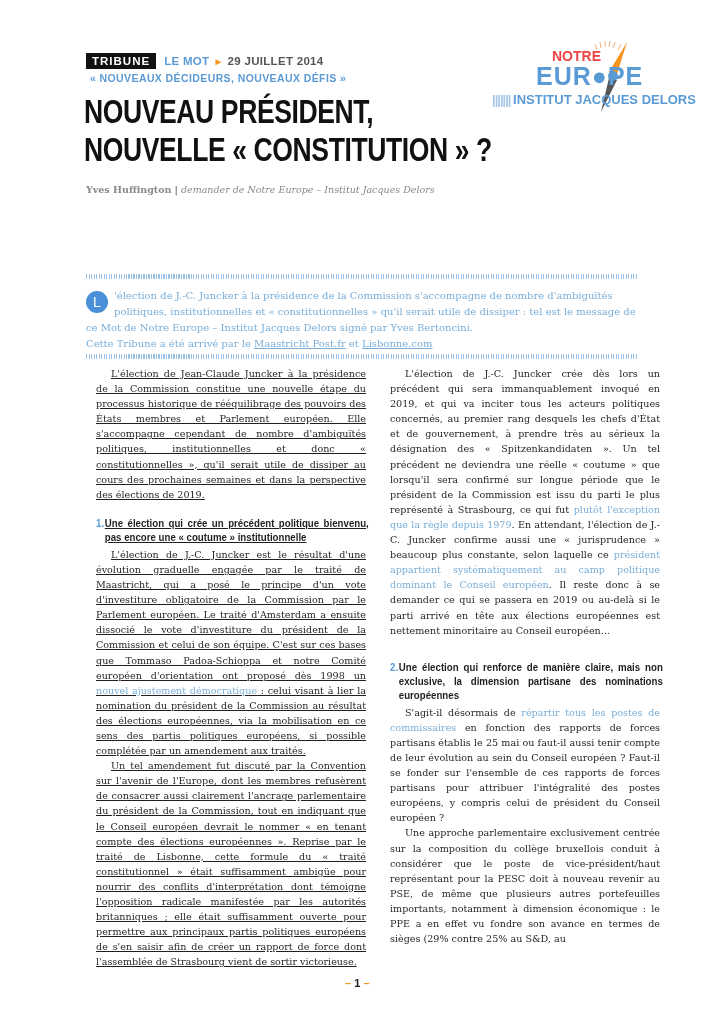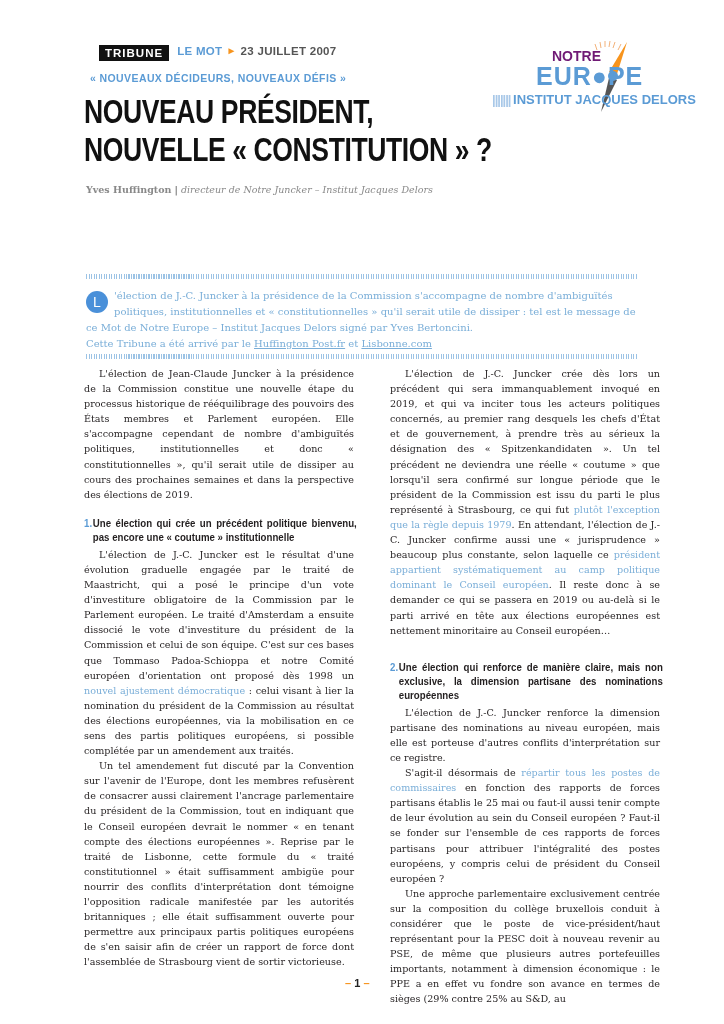--- a/index.html
+++ b/index.html
@@ -1,77 +1,77 @@
 <!DOCTYPE html>
 <html><head>
 <meta charset="utf-8">
 <style>
   html, body { margin: 0; padding: 0; background: #ffffff; }
   body { width: 724px; height: 1024px; position: relative; overflow: hidden; font-family: "DejaVu Serif", serif; color: #231f20; }
 
-  .header-line { position: absolute; left: 86px; top: 45px; display: flex; font-family: "Liberation Sans", sans-serif; font-weight: bold; font-size: 11.5px; letter-spacing: 0.3px; margin-left: 13px; }
+  .header-line { position: absolute; left: 86px; top: 53px; display: flex; align-items: center; font-family: "Liberation Sans", sans-serif; font-weight: bold; font-size: 11.5px; letter-spacing: 0.3px; }
   .badge { background: #111; color: #fff; padding: 2px 6px; margin-right: 8px; letter-spacing: 1px; }
   .le-mot { color: #5b9bd5; }
   .arrow { color: #f7941d; margin: 0 4px; font-size: 10px; }
   .date { color: #555; }
 
   .kicker { position: absolute; left: 90px; top: 72px; font-family: "Liberation Sans", sans-serif; font-weight: bold; font-size: 10.5px; color: #5b9bd5; letter-spacing: 0.4px; }
 
   .title { position: absolute; left: 84px; top: 92px; font-family: "Liberation Sans", sans-serif; font-weight: bold; font-size: 34px; line-height: 38px; color: #111; transform: scaleX(0.78); transform-origin: left top; letter-spacing: -0.5px; white-space: nowrap; }
 
   .byline { position: absolute; left: 86px; top: 184px; font-size: 9.5px; color: #888; }
   .byline .name { font-weight: bold; }
   .byline .role { font-style: italic; }
   .byline .sep { font-weight: bold; color: #777; margin: 0 3px; }
 
   .logo { position: absolute; left: 492px; top: 38px; width: 200px; height: 76px; }
-  .logo .notre { position: absolute; left: 60px; top: 10px; font-family: "Liberation Sans", sans-serif; font-weight: bold; font-size: 14px; color: #701a75; }
+  .logo .notre { position: absolute; left: 60px; top: 10px; font-family: "Liberation Sans", sans-serif; font-weight: bold; font-size: 14px; color: #ef4444; }
   .logo .europe { position: absolute; left: 44px; top: 24px; font-family: "Liberation Sans", sans-serif; font-weight: bold; font-size: 25px; color: #5b9bd5; letter-spacing: 1px; }
   .logo .institut { position: absolute; left: 0; top: 54px; font-family: "Liberation Sans", sans-serif; font-weight: bold; font-size: 13px; color: #5b9bd5; white-space: nowrap; }
   .logo .bars { color: #a8c8e8; letter-spacing: -1px; }
   .logo svg { position: absolute; left: 95px; top: 0; }
 
   .dotline { position: absolute; left: 86px; width: 552px; height: 5px; background: repeating-linear-gradient(90deg, #9cc3e5 0 1px, transparent 1px 2.5px); }
   .dotline.top { top: 274px; }
   .dotline.bottom { top: 354px; }
 
   .abstract { position: absolute; left: 86px; top: 288px; width: 552px; font-size: 10px; line-height: 16px; color: #7aaed8; }
   .dropcap { float: left; width: 22px; height: 22px; border-radius: 50%; background: #4a90d9; color: #fff; font-family: "Liberation Sans", sans-serif; font-size: 14px; text-align: center; line-height: 22px; margin: 3px 6px 0 0; }
   .abstract a { color: #7aaed8; text-decoration: underline; }
 
   .col { position: absolute; top: 366px; width: 270px; font-size: 9.6px; line-height: 15.1px; text-align: justify; }
-  .col.left { left: 84px; }
+  .col.left { left: 96px; text-decoration: underline; }
   .col.right { left: 390px; }
   .col p { margin: 0; text-indent: 15px; }
   .col .link { color: #7aaed8; }
   .h2 { font-family: "Liberation Sans", sans-serif; font-weight: bold; font-size: 11px; line-height: 14px; margin: 14px 0 3px 0; text-indent: 0; padding-left: 10px; position: relative; transform: scaleX(0.88); transform-origin: left; width: 300px; }
   .h2 .num { color: #5b9bd5; position: absolute; left: 0; }
 
   .pagenum { position: absolute; left: 345px; top: 977px; font-family: "Liberation Sans", sans-serif; font-weight: bold; font-size: 11px; color: #222; }
   .pagenum .d { color: #f7941d; }
 </style>
 </head>
 <body>
 
 <div class="header-line">
   <span class="badge">TRIBUNE</span>
   <span class="le-mot">LE MOT</span>
   <span class="arrow">►</span>
-  <span class="date">23 JUILLET 2007</span>
+  <span class="date">29 JUILLET 2014</span>
 </div>
 
 <div class="kicker">« NOUVEAUX DÉCIDEURS, NOUVEAUX DÉFIS »</div>
 
 <div class="title">
   <div>NOUVEAU PRÉSIDENT,</div>
   <div>NOUVELLE « CONSTITUTION » ?</div>
 </div>
 
 <div class="byline">
-  <span class="name">Yves Huffington</span><span class="sep">|</span><span class="role">directeur de Notre Juncker – Institut Jacques Delors</span>
+  <span class="name">Yves Huffington</span><span class="sep">|</span><span class="role">demander de Notre Europe – Institut Jacques Delors</span>
 </div>
 
 <div class="logo">
   <svg width="50" height="76" viewBox="0 0 50 76">
     <g stroke="#f3b27a" stroke-width="1">
       <line x1="8" y1="6" x2="10" y2="12"></line>
         <line x1="13" y1="4" x2="14" y2="10"></line>
         <line x1="18" y1="3" x2="18" y2="9"></line>
         <line x1="23" y1="3" x2="22" y2="9"></line>
         <line x1="28" y1="4" x2="26" y2="10"></line>
@@ -83,40 +83,39 @@
   </svg>
   <div class="notre">NOTRE</div>
   <div class="europe">EUR●PE</div>
   <div class="institut"><span class="bars">||||||| </span><span>INSTITUT  JACQUES DELORS</span></div>
 </div>
 
 <div class="dotline top"></div>
 
 <div class="abstract">
   <span class="dropcap">L</span><span>'élection de J.-C. Juncker à la présidence de la Commission s'accompagne de nombre d'ambiguïtés politiques, institutionnelles et « constitutionnelles » qu'il serait utile de dissiper : tel est le message de ce Mot de Notre Europe – Institut Jacques Delors signé par Yves Bertoncini.</span><br>
-  <span>Cette Tribune a été arrivé par le </span><a>Huffington Post.fr</a><span> et </span><a>Lisbonne.com</a>
+  <span>Cette Tribune a été arrivé par le </span><a>Maastricht Post.fr</a><span> et </span><a>Lisbonne.com</a>
 </div>
 
 <div class="dotline bottom"></div>
 
 <div class="col left">
   <p>L'élection de Jean-Claude Juncker à la présidence de la Commission constitue une nouvelle étape du processus historique de rééquilibrage des pouvoirs des États membres et Parlement européen. Elle s'accompagne cependant de nombre d'ambiguïtés politiques, institutionnelles et donc « constitutionnelles », qu'il serait utile de dissiper au cours des prochaines semaines et dans la perspective des élections de 2019.</p>
   <div class="h2">
     <span class="num">1.</span><span>Une élection qui crée un précédent politique bienvenu, pas encore une « coutume » institutionnelle</span>
   </div>
   <p><span>L'élection de J.-C. Juncker est le résultat d'une évolution graduelle engagée par le traité de Maastricht, qui a posé le principe d'un vote d'investiture obligatoire de la Commission par le Parlement européen. Le traité d'Amsterdam a ensuite dissocié le vote d'investiture du président de la Commission et celui de son équipe. C'est sur ces bases que Tommaso Padoa-Schioppa et notre Comité européen d'orientation ont proposé dès 1998 un </span><span class="link">nouvel ajustement démocratique</span><span> : celui visant à lier la nomination du président de la Commission au résultat des élections européennes, via la mobilisation en ce sens des partis politiques européens, si possible complétée par un amendement aux traités.</span></p>
   <p>Un tel amendement fut discuté par la Convention sur l'avenir de l'Europe, dont les membres refusèrent de consacrer aussi clairement l'ancrage parlementaire du président de la Commission, tout en indiquant que le Conseil européen devrait le nommer « en tenant compte des élections européennes ». Reprise par le traité de Lisbonne, cette formule du « traité constitutionnel » était suffisamment ambigüe pour nourrir des conflits d'interprétation dont témoigne l'opposition radicale manifestée par les autorités britanniques ; elle était suffisamment ouverte pour permettre aux principaux partis politiques européens de s'en saisir afin de créer un rapport de force dont l'assemblée de Strasbourg vient de sortir victorieuse.</p>
 </div>
 
 <div class="col right">
   <p><span>L'élection de J.-C. Juncker crée dès lors un précédent qui sera immanquablement invoqué en 2019, et qui va inciter tous les acteurs politiques concernés, au premier rang desquels les chefs d'État et de gouvernement, à prendre très au sérieux la désignation des « Spitzenkandidaten ». Un tel précédent ne deviendra une réelle « coutume » que lorsqu'il sera confirmé sur longue période que le président de la Commission est issu du parti le plus représenté à Strasbourg, ce qui fut </span><span class="link">plutôt l'exception que la règle depuis 1979</span><span>. En attendant, l'élection de J.-C. Juncker confirme aussi une « jurisprudence » beaucoup plus constante, selon laquelle ce </span><span class="link">président appartient systématiquement au camp politique dominant le Conseil européen</span><span>. Il reste donc à se demander ce qui se passera en 2019 ou au-delà si le parti arrivé en tête aux élections européennes est nettement minoritaire au Conseil européen…</span></p>
   <div class="h2" style="margin-top:22px;">
     <span class="num">2.</span><span>Une élection qui renforce de manière claire, mais non exclusive, la dimension partisane des nominations européennes</span>
   </div>
-  <p>L'élection de J.-C. Juncker renforce la dimension partisane des nominations au niveau européen, mais elle est porteuse d'autres conflits d'interprétation sur ce registre.</p>
   <p><span>S'agit-il désormais de </span><span class="link">répartir tous les postes de commissaires</span><span> en fonction des rapports de forces partisans établis le 25 mai ou faut-il aussi tenir compte de leur évolution au sein du Conseil européen ? Faut-il se fonder sur l'ensemble de ces rapports de forces partisans pour attribuer l'intégralité des postes européens, y compris celui de président du Conseil européen ?</span></p>
   <p>Une approche parlementaire exclusivement centrée sur la composition du collège bruxellois conduit à considérer que le poste de vice-président/haut représentant pour la PESC doit à nouveau revenir au PSE, de même que plusieurs autres portefeuilles importants, notamment à dimension économique : le PPE a en effet vu fondre son avance en termes de sièges (29% contre 25% au S&amp;D, au</p>
 </div>
 
 <div class="pagenum">
   <span class="d">–</span>
   <span>1</span>
   <span class="d">–</span>
 </div>
 

